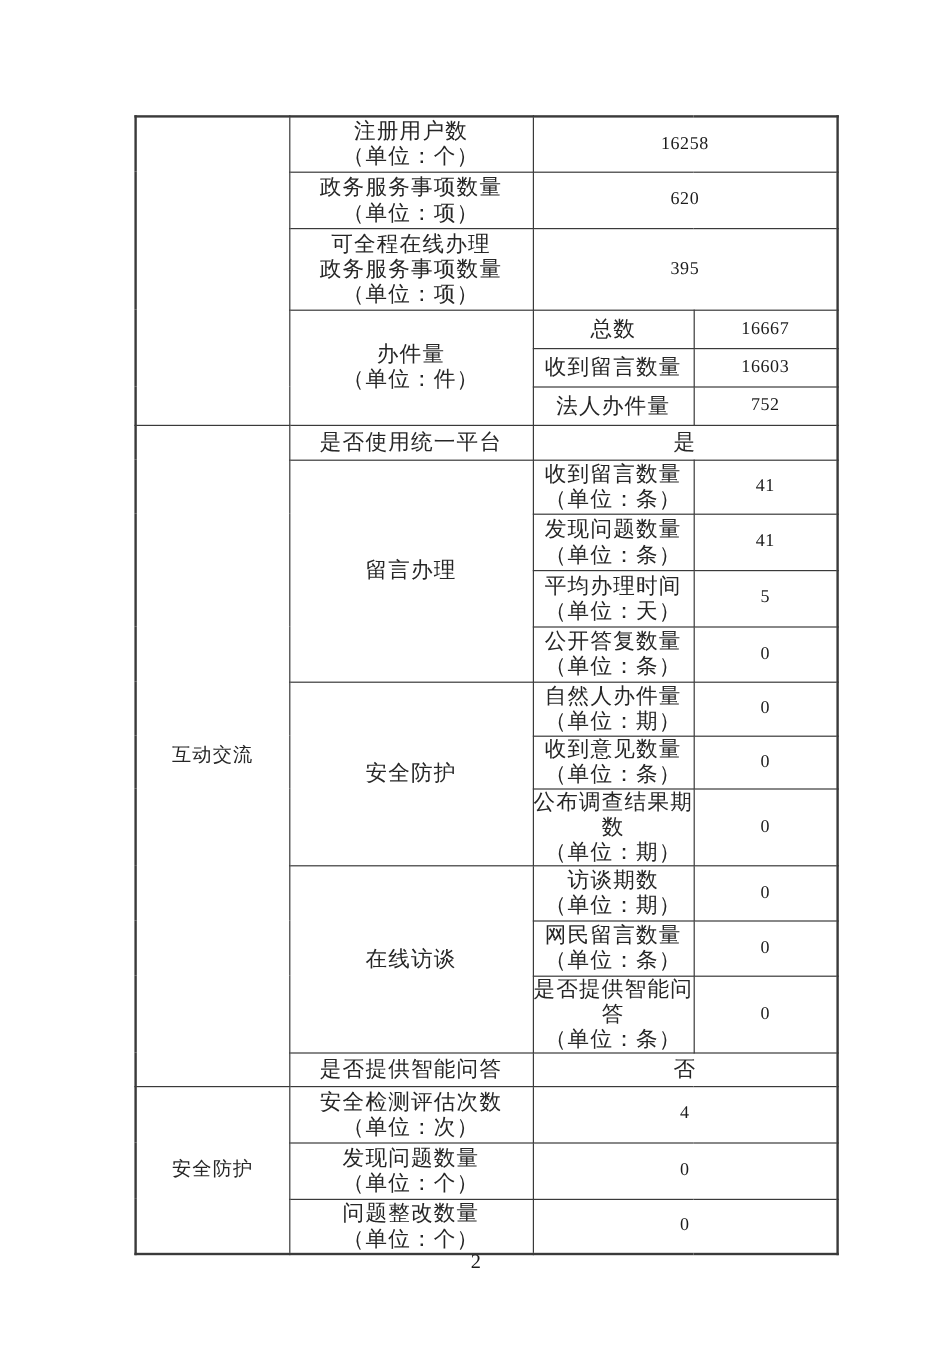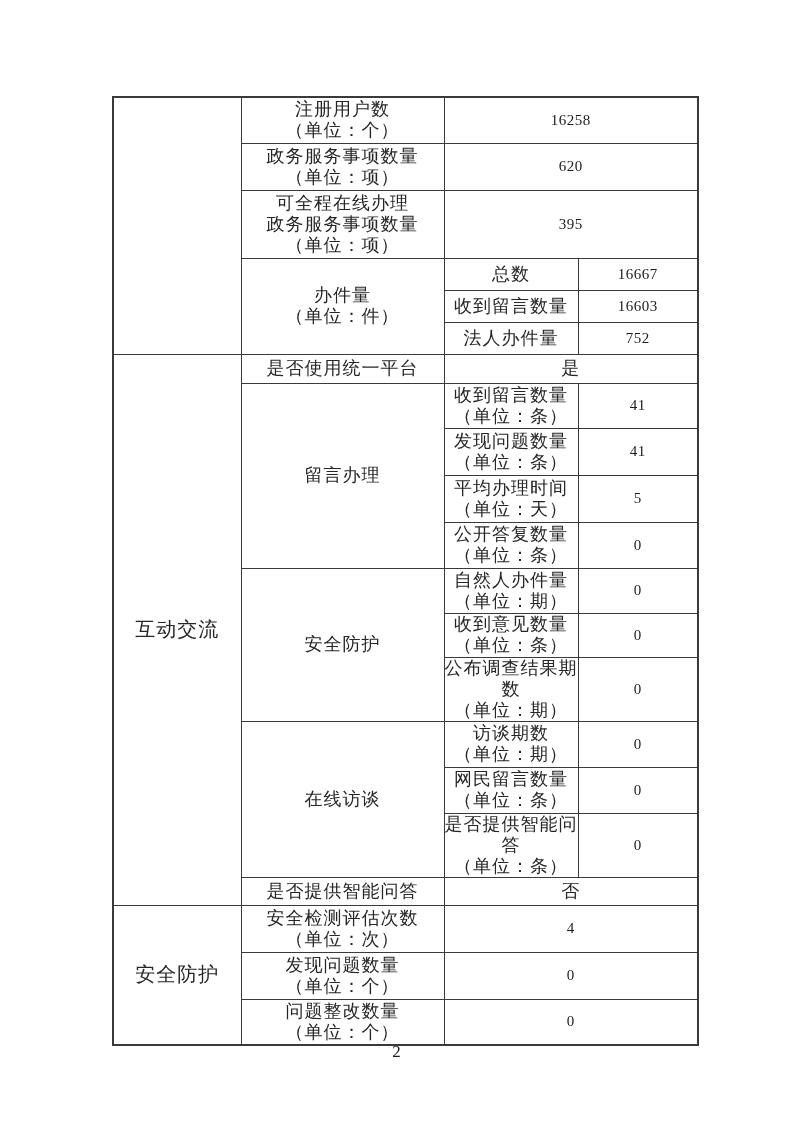--- a/index.html
+++ b/index.html
@@ -34,21 +34,21 @@
     font-size: 18px;
     letter-spacing: 1px;
     line-height: 21px;
     color: #262626;
   }
   .num {
     font-size: 15px;
     letter-spacing: 0.5px;
     color: #1c1c1c;
   }
-  .cat-cell .zh { font-size: 20px; }
+  .cat-cell .zh { font-size: 16px; }
   .page-number {
     position: absolute;
     left: 0;
     top: 1042px;
     width: 100%;
     text-align: center;
     font-size: 17px;
     color: #1c1c1c;
   }
 </style>

